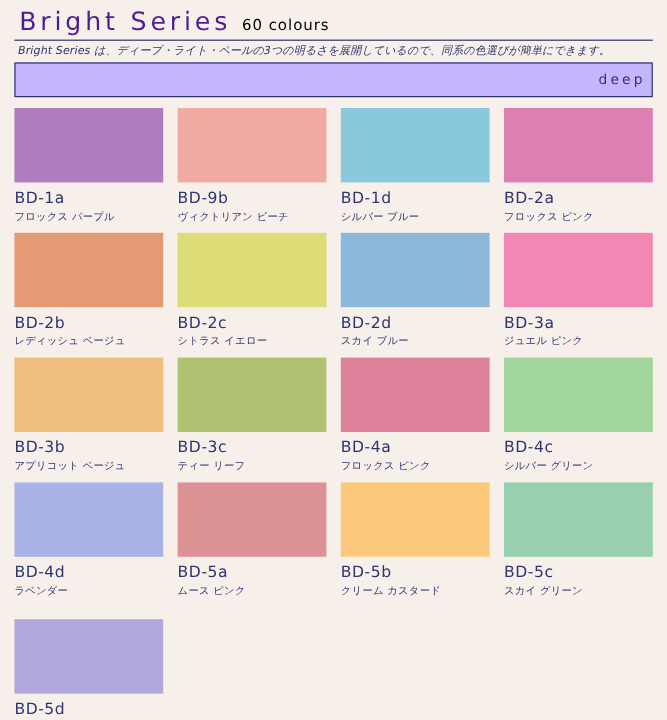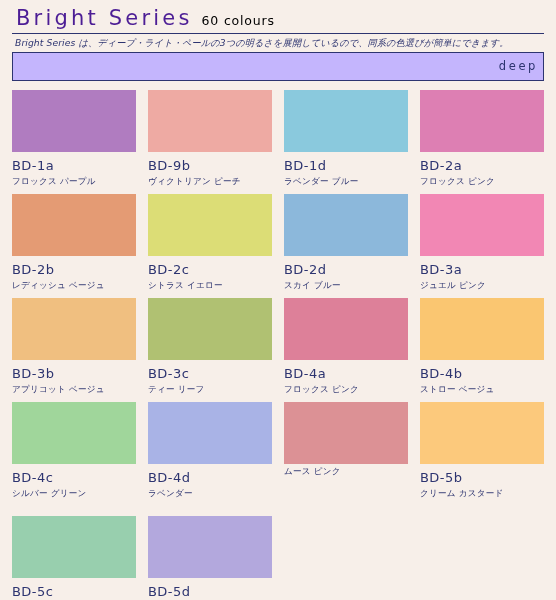--- a/index.html
+++ b/index.html
@@ -144,21 +144,21 @@
         <div class="cell-name">フロックス パープル</div>
       </div>
       <div class="cell">
         <div class="chip" style="background: rgb(238, 170, 163);"></div>
         <div class="cell-code">BD-9b</div>
         <div class="cell-name">ヴィクトリアン ピーチ</div>
       </div>
       <div class="cell">
         <div class="chip" style="background: rgb(138, 201, 221);"></div>
         <div class="cell-code">BD-1d</div>
-        <div class="cell-name">ラベンダー ブルー</div>
+        <div class="cell-name">シルバー ブルー</div>
       </div>
       <div class="cell">
         <div class="chip" style="background: rgb(221, 127, 179);"></div>
         <div class="cell-code">BD-2a</div>
         <div class="cell-name">フロックス ピンク</div>
       </div>
       <div class="cell">
         <div class="chip" style="background: rgb(228, 155, 116);"></div>
         <div class="cell-code">BD-2b</div>
         <div class="cell-name">レディッシュ ベージュ</div>
@@ -187,36 +187,32 @@
         <div class="chip" style="background: rgb(176, 193, 114);"></div>
         <div class="cell-code">BD-3c</div>
         <div class="cell-name">ティー リーフ</div>
       </div>
       <div class="cell">
         <div class="chip" style="background: rgb(221, 128, 153);"></div>
         <div class="cell-code">BD-4a</div>
         <div class="cell-name">フロックス ピンク</div>
       </div>
       <div class="cell">
-        <div class="chip" style="background: rgb(250, 198, 113);"></div>
-        <div class="cell-code">BD-4b</div>
-        <div class="cell-name">ストロー ベージュ</div>
-      </div>
-      <div class="cell">
         <div class="chip" style="background: rgb(160, 214, 155);"></div>
         <div class="cell-code">BD-4c</div>
         <div class="cell-name">シルバー グリーン</div>
       </div>
       <div class="cell">
         <div class="chip" style="background: rgb(169, 179, 230);"></div>
         <div class="cell-code">BD-4d</div>
         <div class="cell-name">ラベンダー</div>
       </div>
       <div class="cell row-last">
         <div class="chip" style="background: rgb(220, 145, 149);"></div>
+        <div class="cell-code">BD-5a</div>
         <div class="cell-name">ムース ピンク</div>
       </div>
       <div class="cell row-last">
         <div class="chip" style="background: rgb(252, 201, 124);"></div>
         <div class="cell-code">BD-5b</div>
         <div class="cell-name">クリーム カスタード</div>
       </div>
       <div class="cell row-last">
         <div class="chip" style="background: rgb(152, 207, 174);"></div>
         <div class="cell-code">BD-5c</div>

